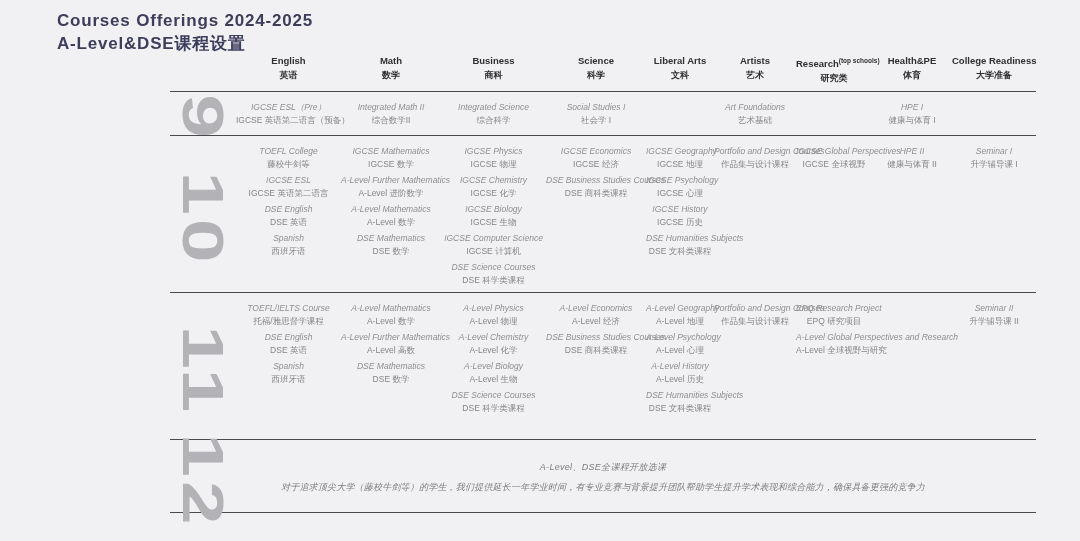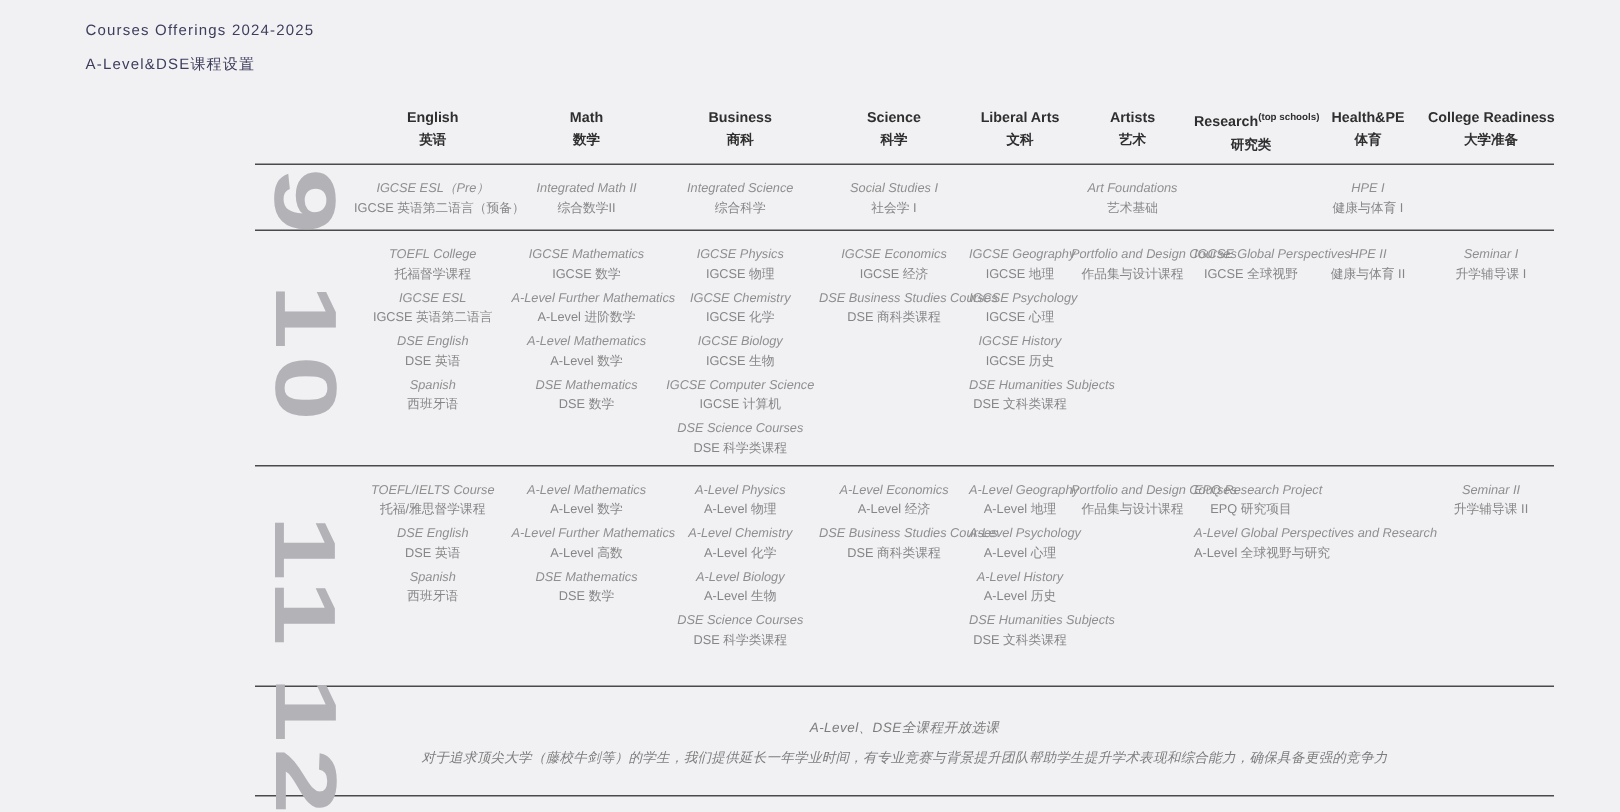--- a/index.html
+++ b/index.html
@@ -5,27 +5,27 @@
   * { margin: 0; padding: 0; box-sizing: border-box; }
   html, body { width: 1080px; height: 541px; }
   body {
     background: #f1f1f4;
     font-family: "Liberation Sans", "DejaVu Sans", sans-serif;
     position: relative;
     overflow: hidden;
   }
   .page-header { position: absolute; left: 57px; top: 9px; }
   .page-title, .page-subtitle {
-    font-size: 10px;
-    font-weight: normal;
+    font-size: 17px;
+    font-weight: bold;
     color: #3d3d5c;
     letter-spacing: 0.8px;
     line-height: 23px;
   }
-  .course-table { position: absolute; left: 170px; top: 68px; width: 866px; }
+  .course-table { position: absolute; left: 170px; top: 50px; width: 866px; }
   .grid-row {
     display: grid;
     grid-template-columns: 66px 105px 100px 105px 100px 68px 82px 76px 80px 84px;
     position: relative;
   }
   .header-row { padding: 4px 0 7px 0; border-bottom: 1.2px solid #4a4a4a; }
   .col-header { text-align: center; }
   .col-header .en { font-size: 9.5px; font-weight: bold; color: #2f2f2f; white-space: nowrap; line-height: 13px; }
   .col-header .en sup { font-size: 6.5px; font-weight: bold; }
   .col-header .zh { font-size: 9px; font-weight: bold; color: #2f2f2f; margin-top: 2px; line-height: 12px; text-align: center; }
@@ -160,21 +160,21 @@
         <div class="course-cell"></div>
       </div>
       <div class="grid-row grade-row row-g10">
         <div class="grade-gutter">
           <span class="grade-num">10</span>
         </div>
         <div></div>
         <div class="course-cell">
           <div class="course-item">
             <div class="en">TOEFL College</div>
-            <div class="zh">托福督学课程</div>
+            <div class="zh">藤校牛剑等</div>
           </div>
           <div class="course-item">
             <div class="en">IGCSE ESL</div>
             <div class="zh">IGCSE 英语第二语言</div>
           </div>
           <div class="course-item">
             <div class="en">DSE English</div>
             <div class="zh">DSE 英语</div>
           </div>
           <div class="course-item">

